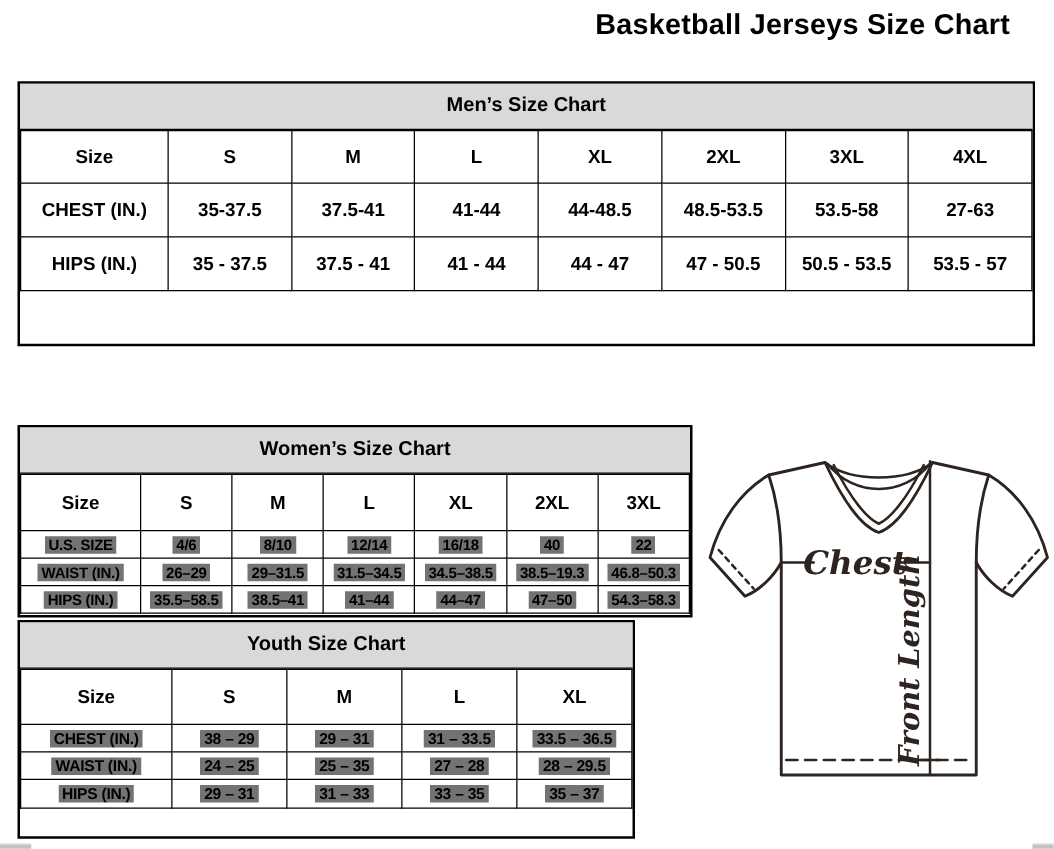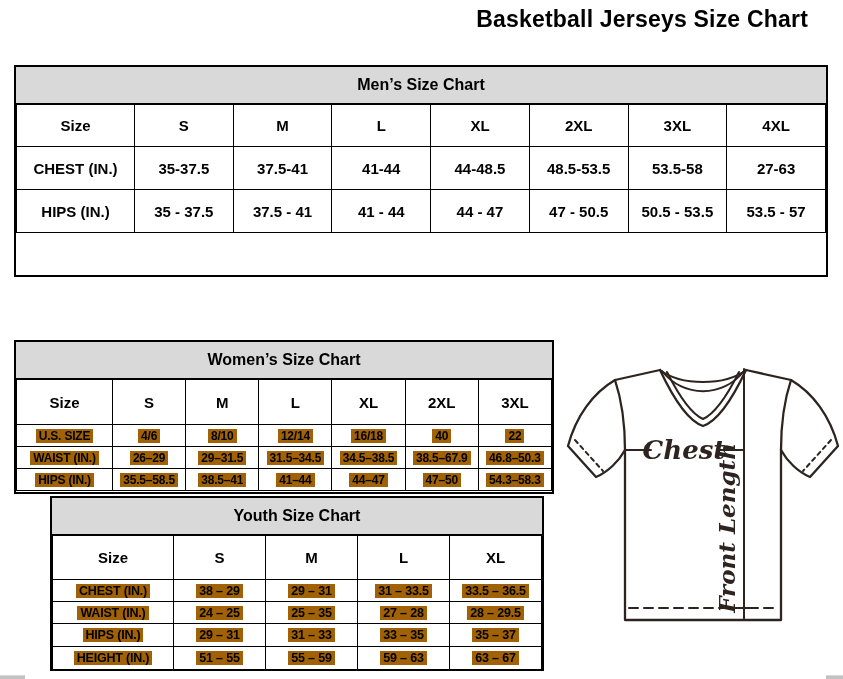--- a/index.html
+++ b/index.html
@@ -7,36 +7,36 @@
     width:843px; height:679px; position:relative; overflow:hidden;
     background:#ffffff; font-family:"Liberation Sans", sans-serif; color:#000;
   }
   .page-title {
     position:absolute; top:6px; left:0; width:808px; margin:0;
     text-align:right; font-size:23px; font-weight:bold; letter-spacing:0.2px;
   }
   .tbl-wrap { position:absolute; border:2px solid #000; box-sizing:border-box; background:#fff; }
   #men-table   { left:14px; top:65px;  width:814px; height:212px; }
   #women-table { left:14px; top:299px; width:540px; height:154px;margin-top:41px; }
-  #youth-table { left:14px; top:496px; width:494px; height:175px;margin-left:36px; }
+  #youth-table { left:14px; top:496px; width:494px; height:175px; }
   .band {
     height:37px; box-sizing:border-box; border-bottom:1px solid #000;
     background:#d9d9d9; display:flex; align-items:center; justify-content:center;
     font-weight:bold; font-size:16px;
   }
   table { border-collapse:collapse; table-layout:fixed; width:100%; }
   td, th {
     border:1px solid #000; text-align:center; vertical-align:middle;
     font-weight:bold; padding:0; overflow:hidden; white-space:nowrap;
   }
   #men-table td, #men-table th { font-size:15px; }
   .size-row th { font-size:15px; }
   .compact td { font-size:12px; letter-spacing:-0.2px; }
   #youth-table .compact td { font-size:12.5px; }
-  .hl { background:#a16207; padding:0 3px; }
+  .hl { background:#737373; padding:0 3px; }
   .jersey { position:absolute; left:563px; top:360px; width:280px; height:270px; }
   .frag { position:absolute; height:4px; background:#c2c2c2; border-top:1px solid #d8d8d8; }
   #frag-left  { left:0;   top:675px; width:25px; }
   #frag-right { left:826px; top:675px; width:17px; }
 </style>
 </head>
 <body>
 
 <h1 class="page-title">Basketball Jerseys Size Chart</h1>
 
@@ -118,21 +118,21 @@
       <td><span class="hl">16/18</span></td>
       <td><span class="hl">40</span></td>
       <td><span class="hl">22</span></td>
     </tr>
     <tr class="compact" style="height:22px">
       <td><span class="hl">WAIST (IN.)</span></td>
       <td><span class="hl">26–29</span></td>
       <td><span class="hl">29–31.5</span></td>
       <td><span class="hl">31.5–34.5</span></td>
       <td><span class="hl">34.5–38.5</span></td>
-      <td><span class="hl">38.5–67.9</span></td>
+      <td><span class="hl">38.5–19.3</span></td>
       <td><span class="hl">46.8–50.3</span></td>
     </tr>
     <tr class="compact" style="height:22px">
       <td><span class="hl">HIPS (IN.)</span></td>
       <td><span class="hl">35.5–58.5</span></td>
       <td><span class="hl">38.5–41</span></td>
       <td><span class="hl">41–44</span></td>
       <td><span class="hl">44–47</span></td>
       <td><span class="hl">47–50</span></td>
       <td><span class="hl">54.3–58.3</span></td>
@@ -173,27 +173,20 @@
       <td><span class="hl">27 – 28</span></td>
       <td><span class="hl">28 – 29.5</span></td>
     </tr>
     <tr class="compact" style="height:23px">
       <td><span class="hl">HIPS (IN.)</span></td>
       <td><span class="hl">29 – 31</span></td>
       <td><span class="hl">31 – 33</span></td>
       <td><span class="hl">33 – 35</span></td>
       <td><span class="hl">35 – 37</span></td>
     </tr>
-    <tr class="compact" style="height:23px">
-      <td><span class="hl">HEIGHT (IN.)</span></td>
-      <td><span class="hl">51 – 55</span></td>
-      <td><span class="hl">55 – 59</span></td>
-      <td><span class="hl">59 – 63</span></td>
-      <td><span class="hl">63 – 67</span></td>
-    </tr>
   </tbody>
     </table>
 </div>
 
 <svg class="jersey" viewBox="0 0 280 270">
   <g stroke="#2d2420" fill="none" stroke-width="2.3" stroke-linejoin="round" stroke-linecap="round">
 
     <path d="M97 10 L52 20 C30 33 13 56 5 86 L33 117 C45 112 56 101 62 90"></path>
     <path d="M52 20 C60 44 62 68 62 90"></path>
     <path stroke-width="2" stroke-dasharray="4 4" d="M12 80 L40 111"></path>

